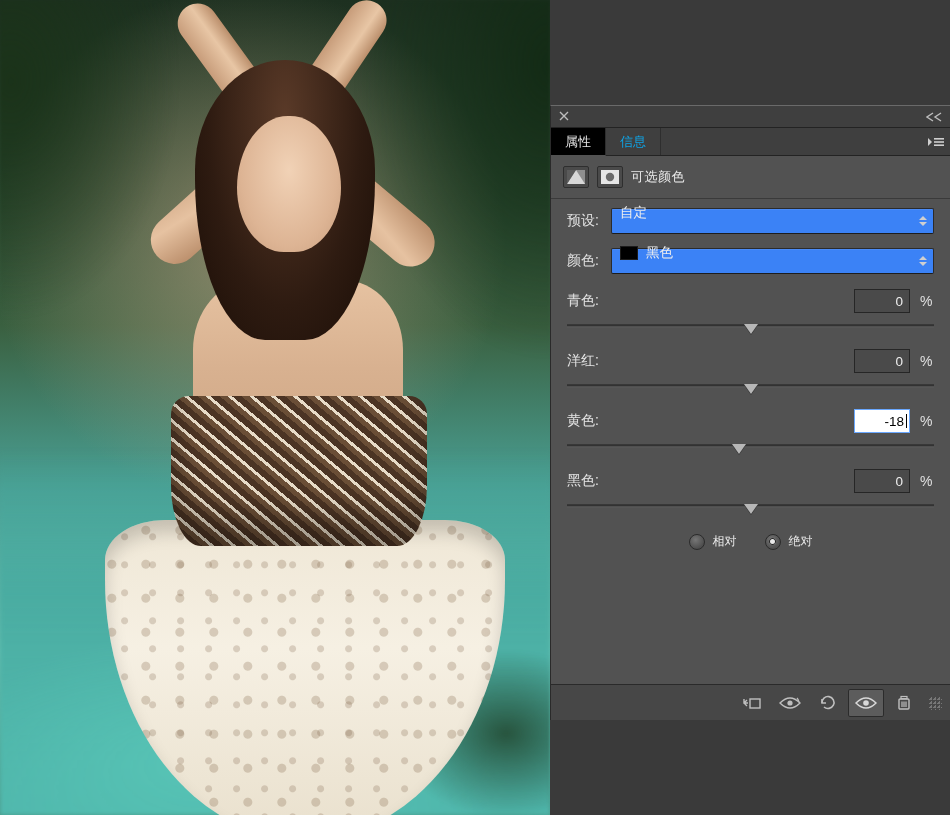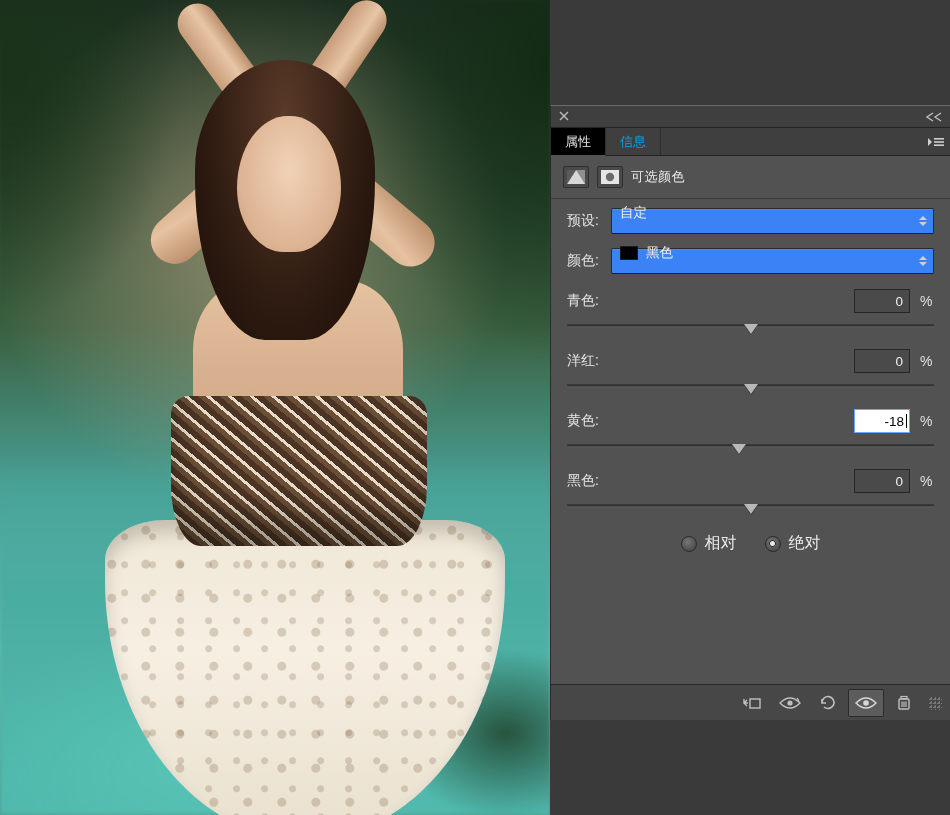--- a/index.html
+++ b/index.html
@@ -218,21 +218,21 @@
     border-left:7px solid transparent;border-right:7px solid transparent;border-top:10px solid #b8b8b8;
     filter:drop-shadow(0 1px 0 #333);
     cursor:grab;
   }
 
   .radio-row{
     display:flex;align-items:center;justify-content:center;gap:28px;
     padding:10px 0 6px 0;
   }
   .radio{
-    display:flex;align-items:center;gap:8px;cursor:pointer;color:#eaeaea;font-size:16px;
+    display:flex;align-items:center;gap:8px;cursor:pointer;color:#eaeaea;font-size:12px;
   }
   .rbox{
     width:16px;height:16px;border-radius:50%;border:1px solid #2b2b2b;
     background:radial-gradient(circle at 40% 35%, #767676, #4e4e4e 70%);
     display:flex;align-items:center;justify-content:center;
   }
   .rbox .dot{
     width:7px;height:7px;border-radius:50%;background:#e9e9e9;display:none;
     box-shadow:0 0 0 1px #222 inset;
   }

